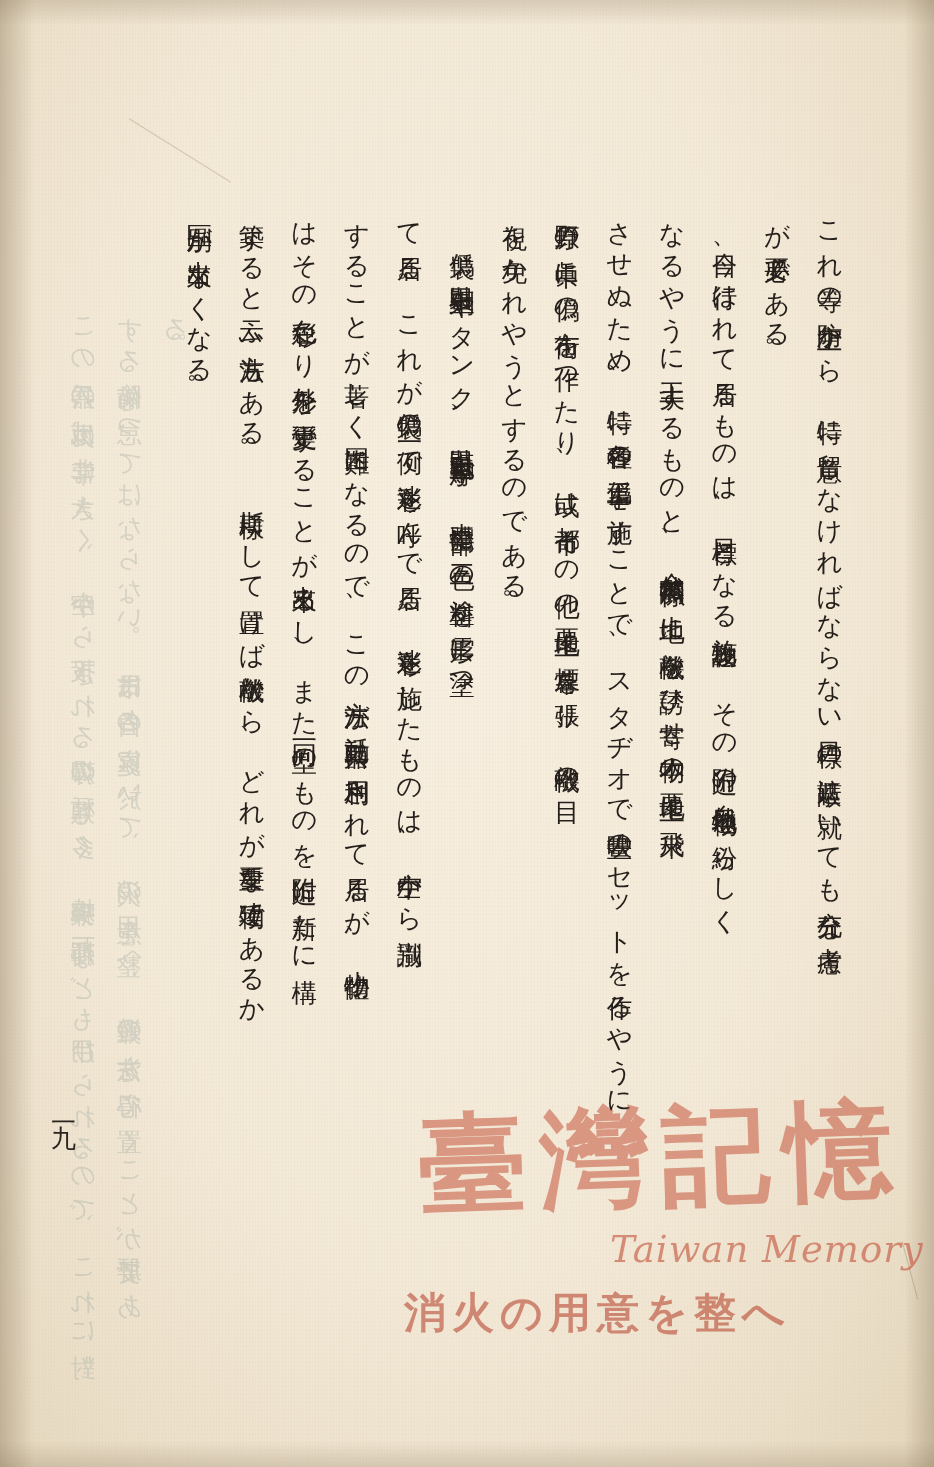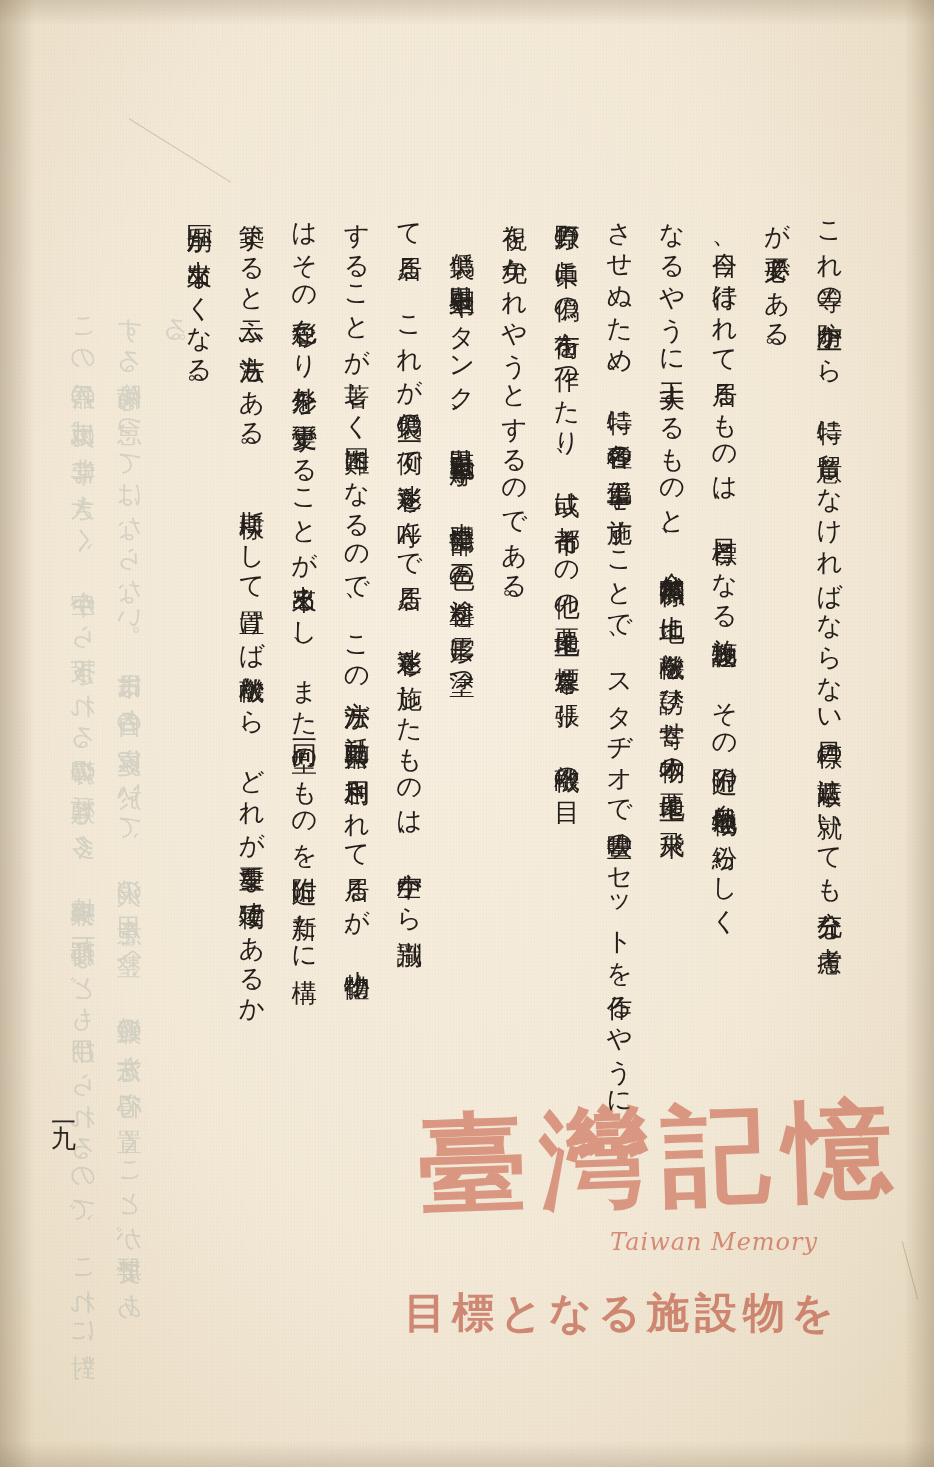--- a/index.html
+++ b/index.html
@@ -119,21 +119,21 @@
     font-family: "DejaVu Serif", serif;
     letter-spacing: 14px;
     white-space: nowrap;
     transform: rotate(-2deg);
     font-weight: 600;
   }
   .wm-latin {
     position: absolute;
     left: 610px;
     top: 1228px;
-    font-size: 24px;
+    font-size: 37px;
     font-style: italic;
     color: rgba(196, 84, 60, 0.62);
     font-family: "DejaVu Serif", serif;
     letter-spacing: 1px;
     white-space: nowrap;
   }
   .wm-archive {
     position: absolute;
     left: 404px;
     top: 1285px;
@@ -191,14 +191,14 @@
     <p>することが著しく困難になるので、この方法が活動兵器に利用されて居るが、小物體</p>
     <p>はその色彩なり外形を變更することが出來るし、また同一型のものを附近に新たに構</p>
     <p>築すると云ふ方法もある。　斯樣にして置けば敵機から、どれが重要な建物であるかゝ</p>
     <p>區別が出來なくなる。</p>
   </div>
 
   <div class="folio">九一</div>
 
   <div class="wm-cjk">臺灣記憶</div>
   <div class="wm-latin">Taiwan Memory</div>
-  <div class="wm-archive">目標となる施設物を</div>
+  <div class="wm-archive">消火の用意を整へ</div>
 </div>
 
 </body></html>

